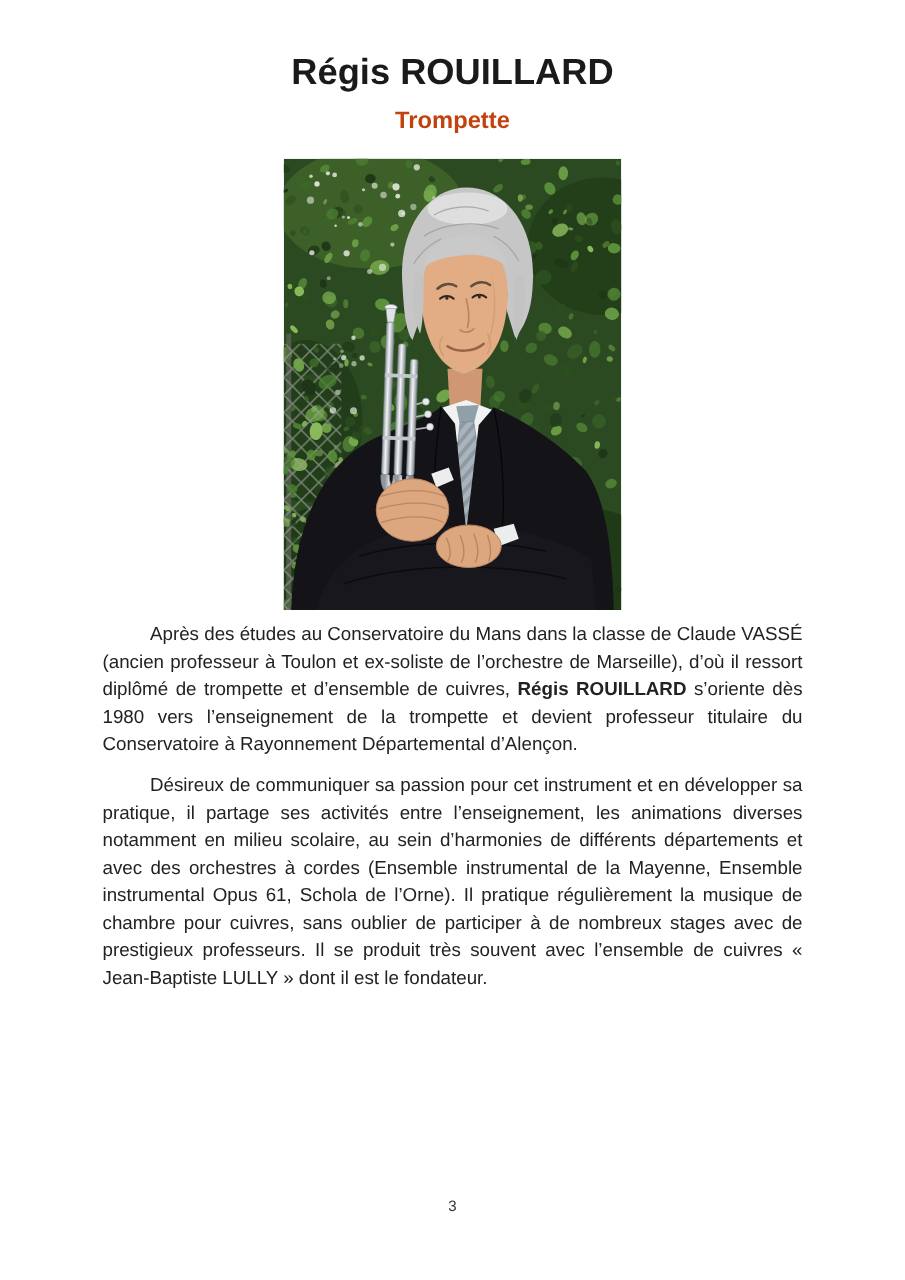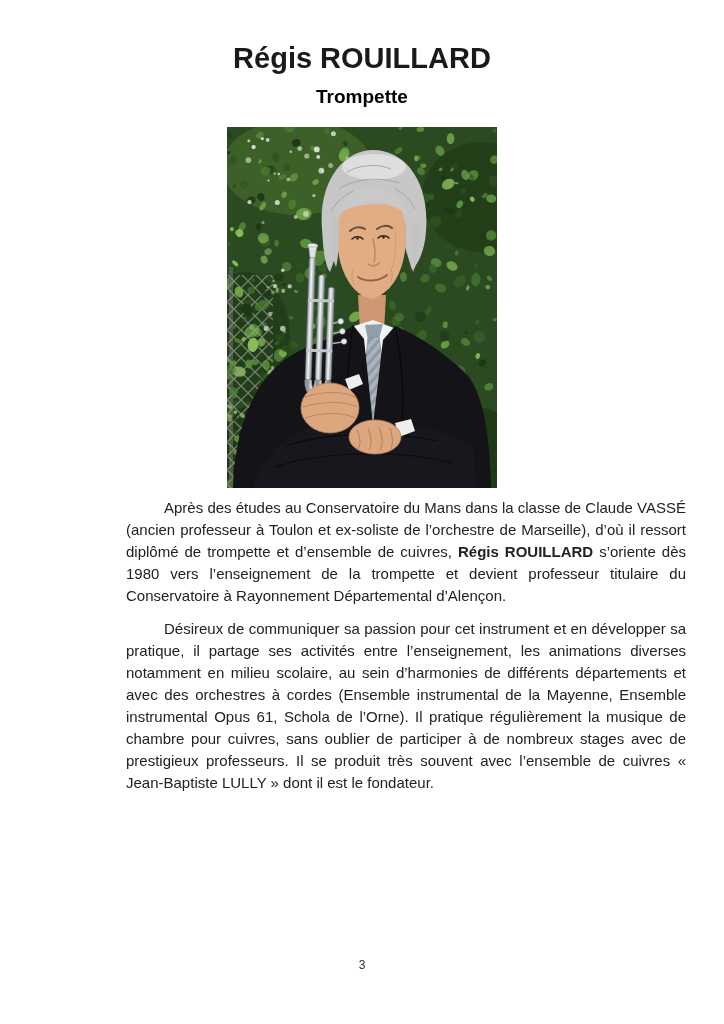--- a/index.html
+++ b/index.html
@@ -1,25 +1,25 @@
 <!DOCTYPE html>
 <html><head>
 <meta charset="utf-8">
 <style>
   html,body{margin:0;padding:0;background:#ffffff;}
   body{width:724px;height:1024px;font-family:"Liberation Sans",sans-serif;color:#1e1e1e;}
   .page{position:relative;width:724px;height:1024px;background:#ffffff;overflow:hidden;}
   .title{position:absolute;top:42px;left:0;right:0;margin:0;text-align:center;
          font-size:29px;font-weight:700;color:#1a1a1a;letter-spacing:0;}
   .subtitle{position:absolute;top:86px;left:0;right:0;margin:0;text-align:center;
-         font-size:19px;font-weight:700;color:#000000;}
+         font-size:19px;font-weight:700;color:#c2410c;}
   .photo{position:absolute;left:227px;top:127px;width:270px;height:361px;margin:0;}
   .photo svg{display:block;width:270px;height:361px;}
   .bodytext{position:absolute;left:82px;top:497px;width:560px;
-         font-size:15px;line-height:22px;text-align:justify;color:#222222;margin-left:44px;}
+         font-size:15px;line-height:22px;text-align:justify;color:#222222;}
   .bodytext p{margin:0 0 11px 0;text-indent:38px;}
   .pagenum{position:absolute;top:958px;left:0;right:0;text-align:center;
          font-size:12px;color:#333333;}
 </style>
 </head>
 <body>
 
 <div class="page">
 
   <h1 class="title">Régis ROUILLARD</h1>

